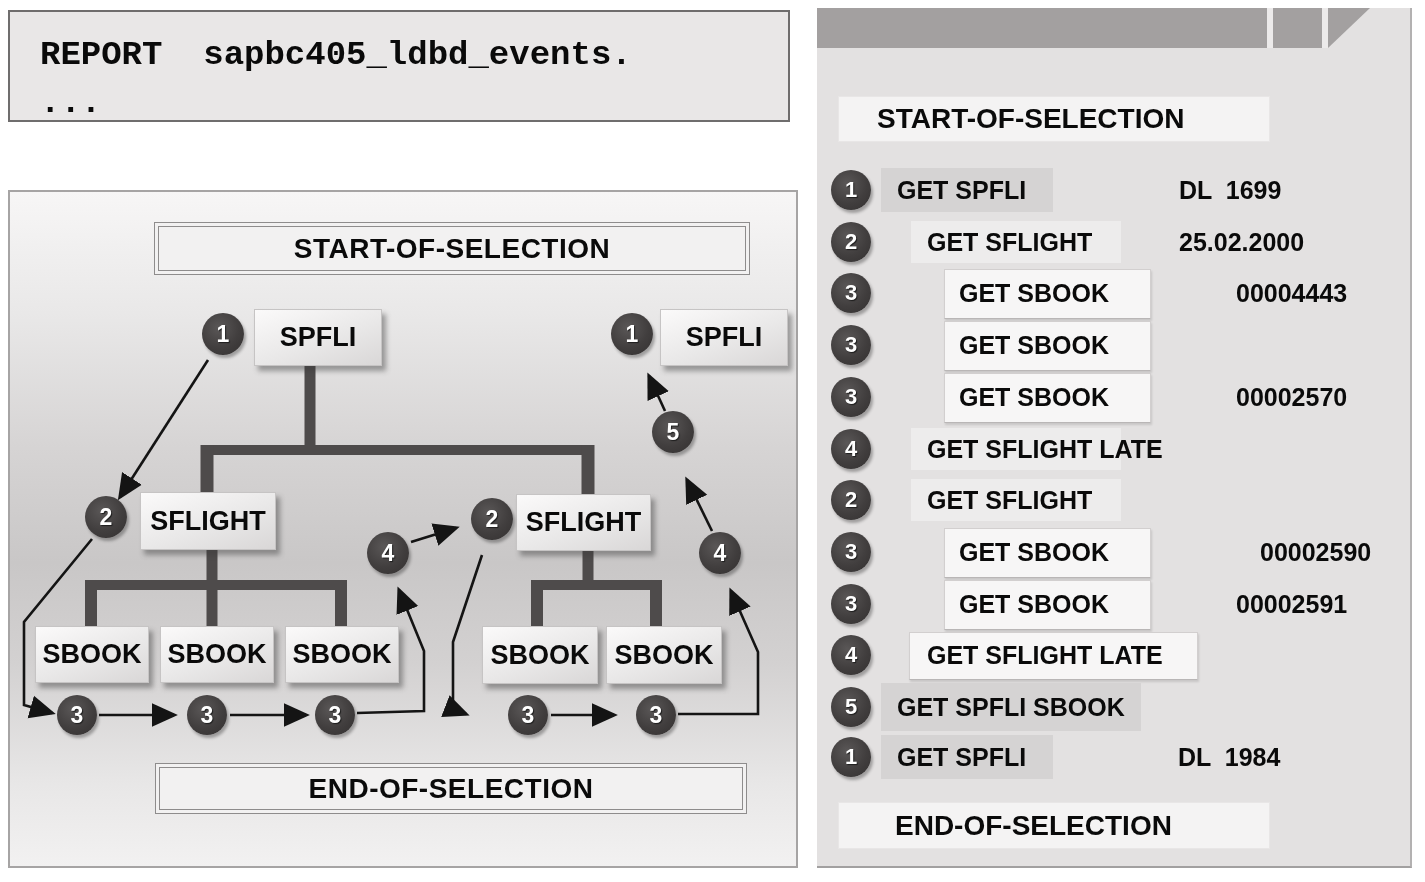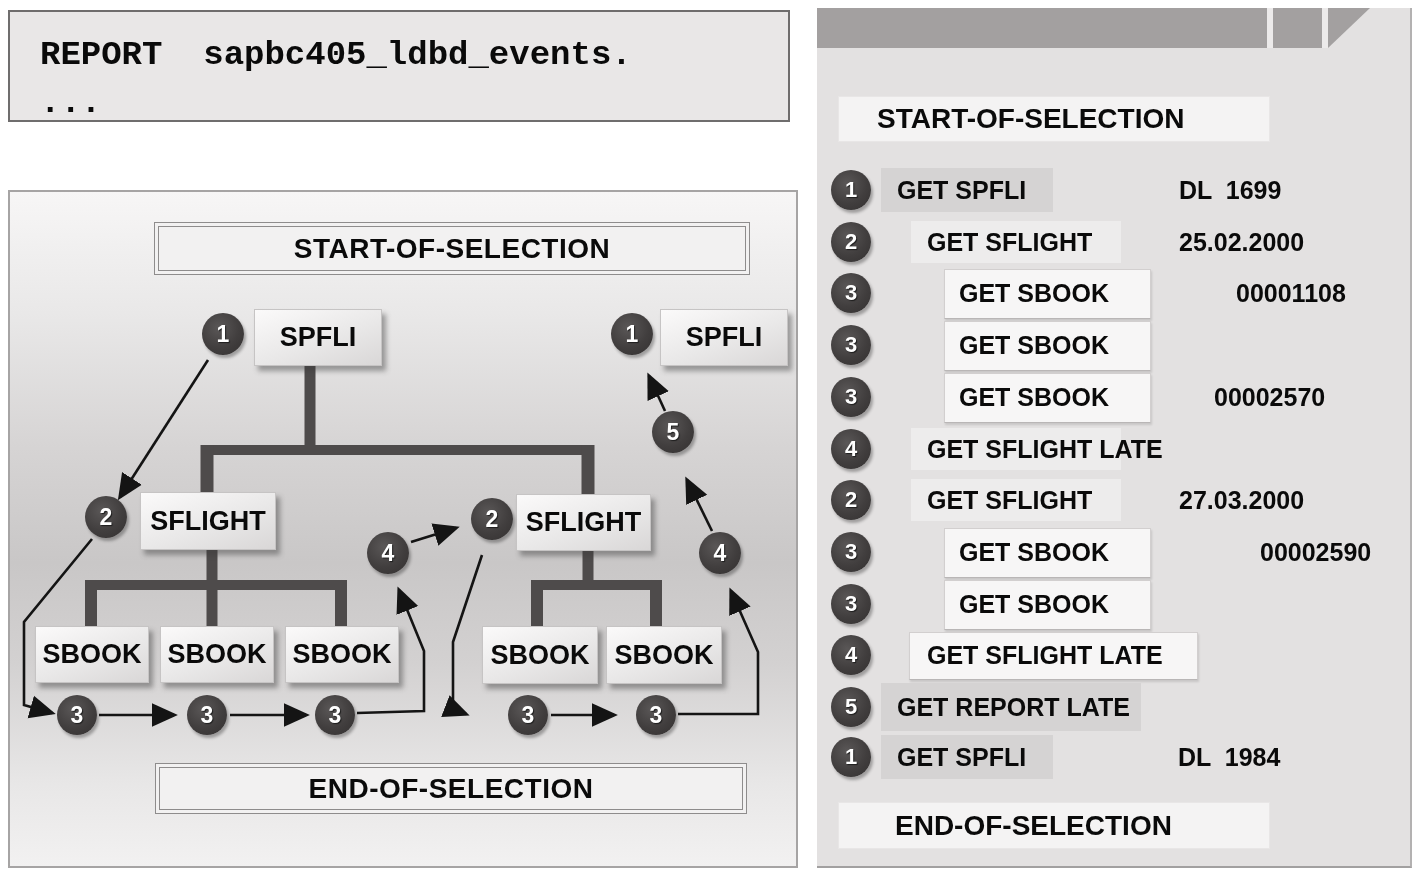--- a/index.html
+++ b/index.html
@@ -158,64 +158,64 @@
       <div class="prow" style="top: 208px;">
         <div class="pbox faint" style="left: 94px; top: 5px; width: 210px; height: 42px;"></div>
         <div class="pcircle">2</div>
         <div class="plabel" style="left: 110px;">GET SFLIGHT</div>
         <div class="pvalue" style="left: 362px;">25.02.2000</div>
       </div>
       <div class="prow" style="top: 259px;">
         <div class="pbox white" style="left: 127px; top: 2px; width: 205px; height: 48px;"></div>
         <div class="pcircle">3</div>
         <div class="plabel" style="left: 142px;">GET SBOOK</div>
-        <div class="pvalue" style="left: 419px;">00001108</div>
+        <div class="pvalue" style="left: 419px;">00004443</div>
       </div>
       <div class="prow" style="top: 311px;">
         <div class="pbox white" style="left: 127px; top: 2px; width: 205px; height: 48px;"></div>
         <div class="pcircle">3</div>
         <div class="plabel" style="left: 142px;">GET SBOOK</div>
       </div>
       <div class="prow" style="top: 363px;">
         <div class="pbox white" style="left: 127px; top: 2px; width: 205px; height: 48px;"></div>
         <div class="pcircle">3</div>
         <div class="plabel" style="left: 142px;">GET SBOOK</div>
-        <div class="pvalue" style="left: 397px;">00002570</div>
+        <div class="pvalue" style="left: 419px;">00002570</div>
       </div>
       <div class="prow" style="top: 415px;">
         <div class="pbox faint" style="left: 94px; top: 5px; width: 210px; height: 42px;"></div>
         <div class="pcircle">4</div>
         <div class="plabel" style="left: 110px;">GET SFLIGHT LATE</div>
       </div>
       <div class="prow" style="top: 466px;">
         <div class="pbox faint" style="left: 94px; top: 5px; width: 210px; height: 42px;"></div>
         <div class="pcircle">2</div>
         <div class="plabel" style="left: 110px;">GET SFLIGHT</div>
-        <div class="pvalue" style="left: 362px;">27.03.2000</div>
       </div>
       <div class="prow" style="top: 518px;">
         <div class="pbox white" style="left: 127px; top: 2px; width: 205px; height: 48px;"></div>
         <div class="pcircle">3</div>
         <div class="plabel" style="left: 142px;">GET SBOOK</div>
         <div class="pvalue" style="left: 443px;">00002590</div>
       </div>
       <div class="prow" style="top: 570px;">
         <div class="pbox white" style="left: 127px; top: 2px; width: 205px; height: 48px;"></div>
         <div class="pcircle">3</div>
         <div class="plabel" style="left: 142px;">GET SBOOK</div>
+        <div class="pvalue" style="left: 419px;">00002591</div>
       </div>
       <div class="prow" style="top: 621px;">
         <div class="pbox whitewide" style="left: 92px; top: 3px; width: 287px; height: 46px;"></div>
         <div class="pcircle">4</div>
         <div class="plabel" style="left: 110px;">GET SFLIGHT LATE</div>
       </div>
       <div class="prow" style="top: 673px;">
         <div class="pbox graywide" style="left: 64px; top: 2px; width: 260px; height: 48px;"></div>
         <div class="pcircle">5</div>
-        <div class="plabel" style="left: 80px;">GET REPORT LATE</div>
+        <div class="plabel" style="left: 80px;">GET SPFLI SBOOK</div>
       </div>
       <div class="prow" style="top: 723px;">
         <div class="pbox gray" style="left: 64px; top: 4px; width: 172px; height: 44px;"></div>
         <div class="pcircle">1</div>
         <div class="plabel" style="left: 80px;">GET SPFLI</div>
         <div class="pvalue" style="left: 361px;">DL  1984</div>
       </div>
     </div>
   <div class="panel-banner ftr">END-OF-SELECTION</div>
 </div>

